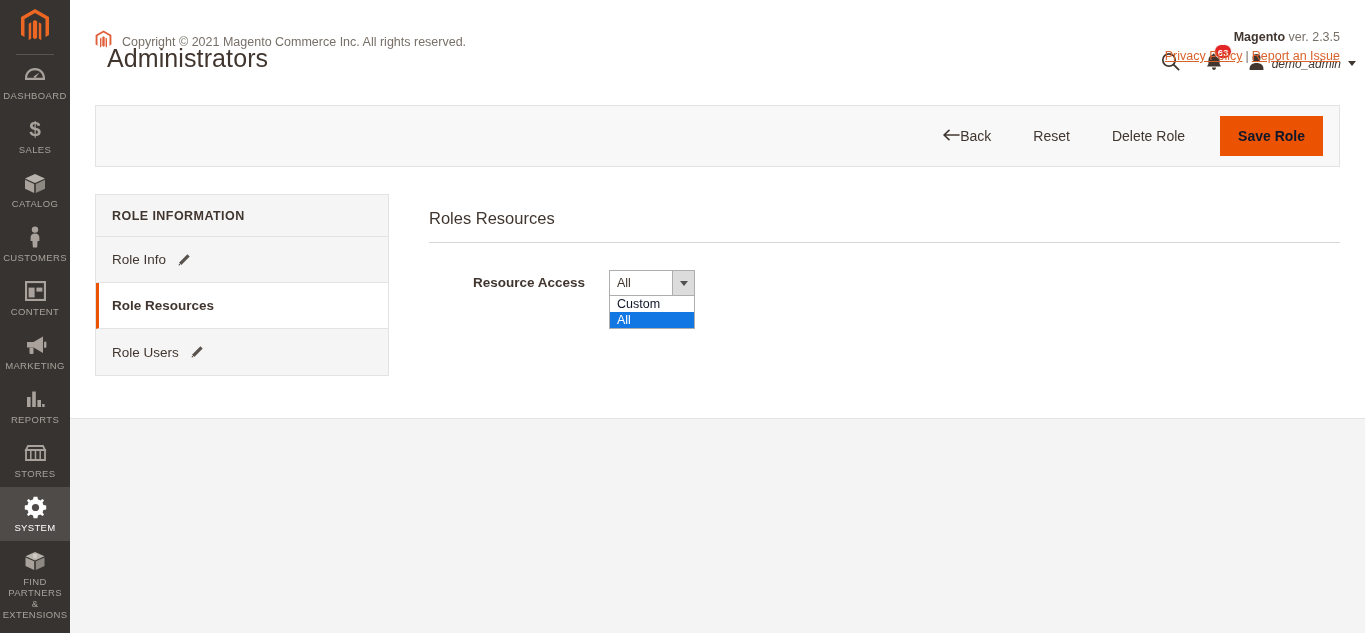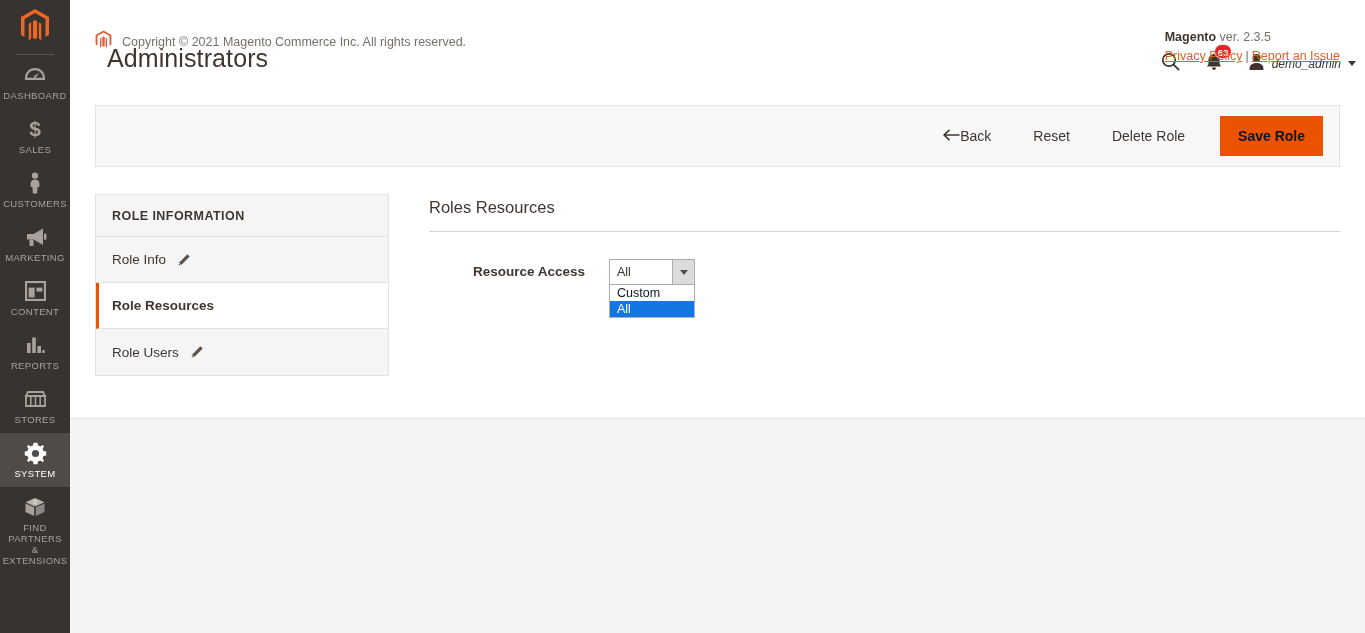--- a/index.html
+++ b/index.html
@@ -135,21 +135,21 @@
     position: relative;
   }
   .tab-row:last-child { border-bottom: none; }
   .tab-row.active {
     background: #ffffff; font-weight: bold;
     border-left: 3px solid #eb5202; padding-left: 13px;
   }
   .tab-row .pencil { margin-left: 11px; display: flex; align-items: center; }
 
   
-  #res-section { position: absolute; left: 334px; top: 4px; width: 911px; }
+  #res-section { position: absolute; left: 334px; top: 15px; width: 911px; }
   #res-title {
     font-size: 16.5px; color: #41362f; padding-bottom: 14px;
     border-bottom: 1px solid #d6d6d6;
   }
   #res-row {
     margin-top: 27px; display: flex; align-items: flex-start;
   }
   #res-label {
     width: 180px; text-align: right; padding-right: 24px;
     font-size: 13.5px; font-weight: bold; color: #41362f;
@@ -185,21 +185,21 @@
   .opt.sel { background: #1277e2; color: #ffffff; }
 
   
   #footer {
     position: absolute; left: 25px; top: 30px;
     width: 1245px;
     display: flex; align-items: flex-start; justify-content: space-between;
   }
   #copy-left { display: flex; align-items: center; gap: 10px; }
   #copy-text { font-size: 12.5px; color: #777068; }
-  #footer-right { }
+  #footer-right { text-align: right; }
   #ver-line { font-size: 12.5px; color: #777068; }
   #ver-line b { color: #41362f; }
   #links-line { font-size: 12.5px; color: #777068; margin-top: 5px; }
   #links-line a { color: #d9622b; text-decoration: underline; cursor: pointer; }
   #links-line span.sep { color: #777068; padding: 0 3px; }
 </style>
 </head>
 <body>
 
 <div id="app">
@@ -227,51 +227,61 @@
 
     <a class="nav-item">
       <span class="ico">
         <svg width="14" height="22" viewBox="0 0 14 22">
           <text x="7" y="18" font-family="'Liberation Sans',sans-serif" font-size="21" font-weight="bold" fill="#a9a29c" text-anchor="middle">$</text>
         </svg>
       </span>
       <span class="lbl">SALES</span>
     </a>
 
+    <a class="nav-item">
+      <span class="ico">
+        <svg width="22" height="21" viewBox="0 0 22 21">
+          <path d="M11 1 L21 5.5 L11 10 L1 5.5 Z" fill="#b8b2ac"></path>
+          <path d="M1 6.7 L10.2 11 L10.2 20 L1 15.7 Z" fill="#a9a29c"></path>
+          <path d="M21 6.7 L11.8 11 L11.8 20 L21 15.7 Z" fill="#8e8883"></path>
+        </svg>
+      </span>
+      <span class="lbl">CATALOG</span>
+    </a>
 
     <a class="nav-item">
       <span class="ico">
         <svg width="14" height="22" viewBox="0 0 14 22">
           <circle cx="7" cy="3.6" r="3.2" fill="#a9a29c"></circle>
           <path d="M7 7.6 C4 7.6 2.6 9.4 2.6 12 L2.6 15 L4.4 15 L4.9 21.4 L9.1 21.4 L9.6 15 L11.4 15 L11.4 12 C11.4 9.4 10 7.6 7 7.6 Z" fill="#a9a29c"></path>
         </svg>
       </span>
       <span class="lbl">CUSTOMERS</span>
+    </a>
+
+    <a class="nav-item">
+      <span class="ico">
+        <svg width="21" height="20" viewBox="0 0 21 20">
+          <rect x="1" y="1" width="19" height="18" fill="none" stroke="#a9a29c" stroke-width="2.2"></rect>
+          <rect x="3.6" y="6.6" width="6" height="9.8" fill="#a9a29c"></rect>
+          <rect x="11.4" y="6.6" width="6" height="4" fill="#a9a29c"></rect>
+        </svg>
+      </span>
+      <span class="lbl">CONTENT</span>
     </a>
 
     <a class="nav-item">
       <span class="ico">
         <svg width="23" height="20" viewBox="0 0 23 20">
           <path d="M3 7 L9.5 7 L19 1.5 L19 18 L9.5 12.5 L3 12.5 Z" fill="#a9a29c"></path>
           <rect x="5.5" y="12.5" width="4" height="6.5" rx="1" fill="#a9a29c"></rect>
           <rect x="20" y="6.5" width="2.4" height="6.5" rx="1.2" fill="#a9a29c"></rect>
         </svg>
       </span>
       <span class="lbl">MARKETING</span>
-    </a>
-
-    <a class="nav-item">
-      <span class="ico">
-        <svg width="21" height="20" viewBox="0 0 21 20">
-          <rect x="1" y="1" width="19" height="18" fill="none" stroke="#a9a29c" stroke-width="2.2"></rect>
-          <rect x="3.6" y="6.6" width="6" height="9.8" fill="#a9a29c"></rect>
-          <rect x="11.4" y="6.6" width="6" height="4" fill="#a9a29c"></rect>
-        </svg>
-      </span>
-      <span class="lbl">CONTENT</span>
     </a>
 
     <a class="nav-item">
       <span class="ico">
         <svg width="20" height="20" viewBox="0 0 20 20">
           <rect x="2" y="8" width="3.6" height="10" fill="#a9a29c"></rect>
           <rect x="7.2" y="2.5" width="3.6" height="15.5" fill="#a9a29c"></rect>
           <rect x="12.4" y="11" width="3.6" height="7" fill="#a9a29c"></rect>
           <rect x="17.2" y="15" width="2.4" height="3" fill="#a9a29c"></rect>
         </svg>

